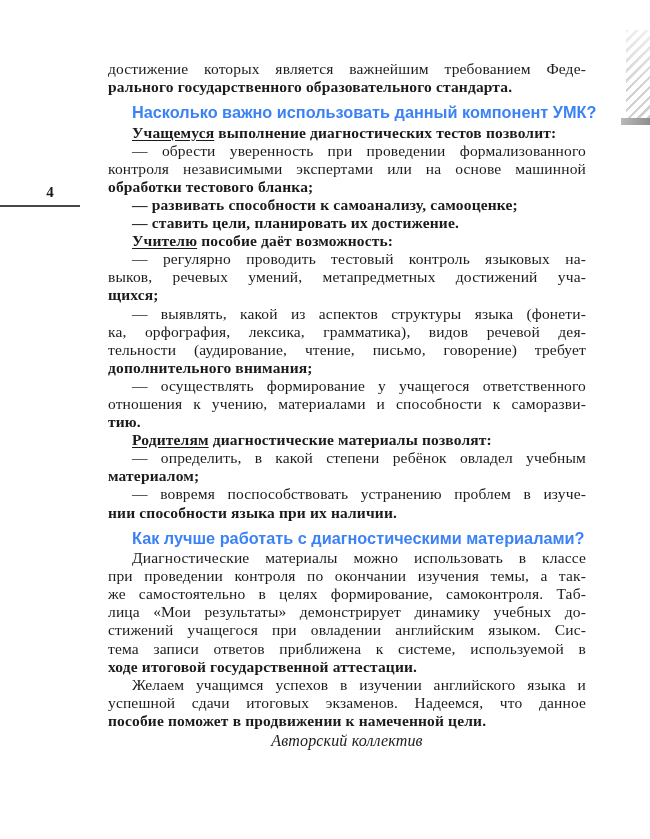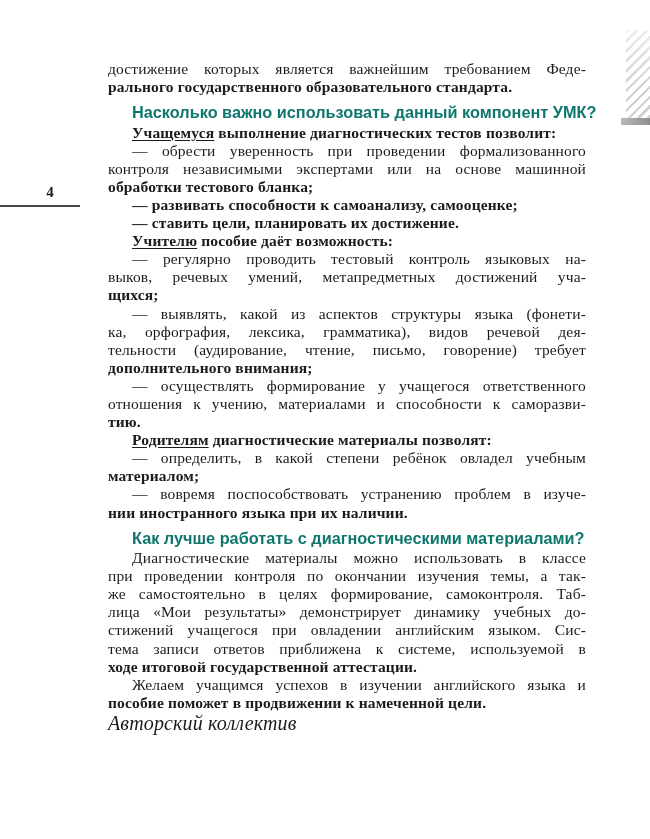--- a/index.html
+++ b/index.html
@@ -69,31 +69,31 @@
     text-align-last: justify;
     white-space: nowrap;
   }
   .line.last { text-align-last: left; font-weight: bold; }
   .line.indent { text-indent: 24px; }
   .heading {
     font-family: "Liberation Sans", sans-serif;
     font-weight: bold;
     font-size: 16.3px;
     line-height: 18.4px;
-    color: #0f766e;
+    color: #3b82f6;
     letter-spacing: 0;
     text-indent: 24px;
     margin-top: 7px;
     margin-bottom: 2px;
     white-space: nowrap;
   }
   .signature {
     font-style: italic;
-    font-size: 20px;
-    text-align: left;
+    font-size: 16px;
+    text-align: center;
     margin-top: 2px;
   }
   u { text-decoration: underline; text-underline-offset: 2px; }
 </style>
 </head>
 <body>
 
 <div class="corner-stripes"></div>
 <div class="corner-bar"></div>
 
@@ -141,30 +141,31 @@
     </div>
     <div class="paragraph">
       <div class="line indent last"><u>Родителям</u> диагностические материалы позволят:</div>
     </div>
     <div class="paragraph">
       <div class="line indent">— определить, в какой степени ребёнок овладел учебным</div>
       <div class="line last">материалом;</div>
     </div>
     <div class="paragraph">
       <div class="line indent">— вовремя поспособствовать устранению проблем в изуче-</div>
-      <div class="line last">нии иностранного языка при их наличии.</div>
+      <div class="line last">нии способности языка при их наличии.</div>
     </div>
     <div class="heading">Как лучше работать с диагностическими материалами?</div>
     <div class="paragraph">
       <div class="line indent">Диагностические материалы можно использовать в классе</div>
       <div class="line">при проведении контроля по окончании изучения темы, а так-</div>
       <div class="line">же самостоятельно в целях формирование, самоконтроля. Таб-</div>
       <div class="line">лица «Мои результаты» демонстрирует динамику учебных до-</div>
       <div class="line">стижений учащегося при овладении английским языком. Сис-</div>
       <div class="line">тема записи ответов приближена к системе, используемой в</div>
       <div class="line last">ходе итоговой государственной аттестации.</div>
     </div>
     <div class="paragraph">
       <div class="line indent">Желаем учащимся успехов в изучении английского языка и</div>
+      <div class="line">успешной сдачи итоговых экзаменов. Надеемся, что данное</div>
       <div class="line last">пособие поможет в продвижении к намеченной цели.</div>
     </div>
     <div class="signature">Авторский коллектив</div>
   </div>
 
 </body></html>

